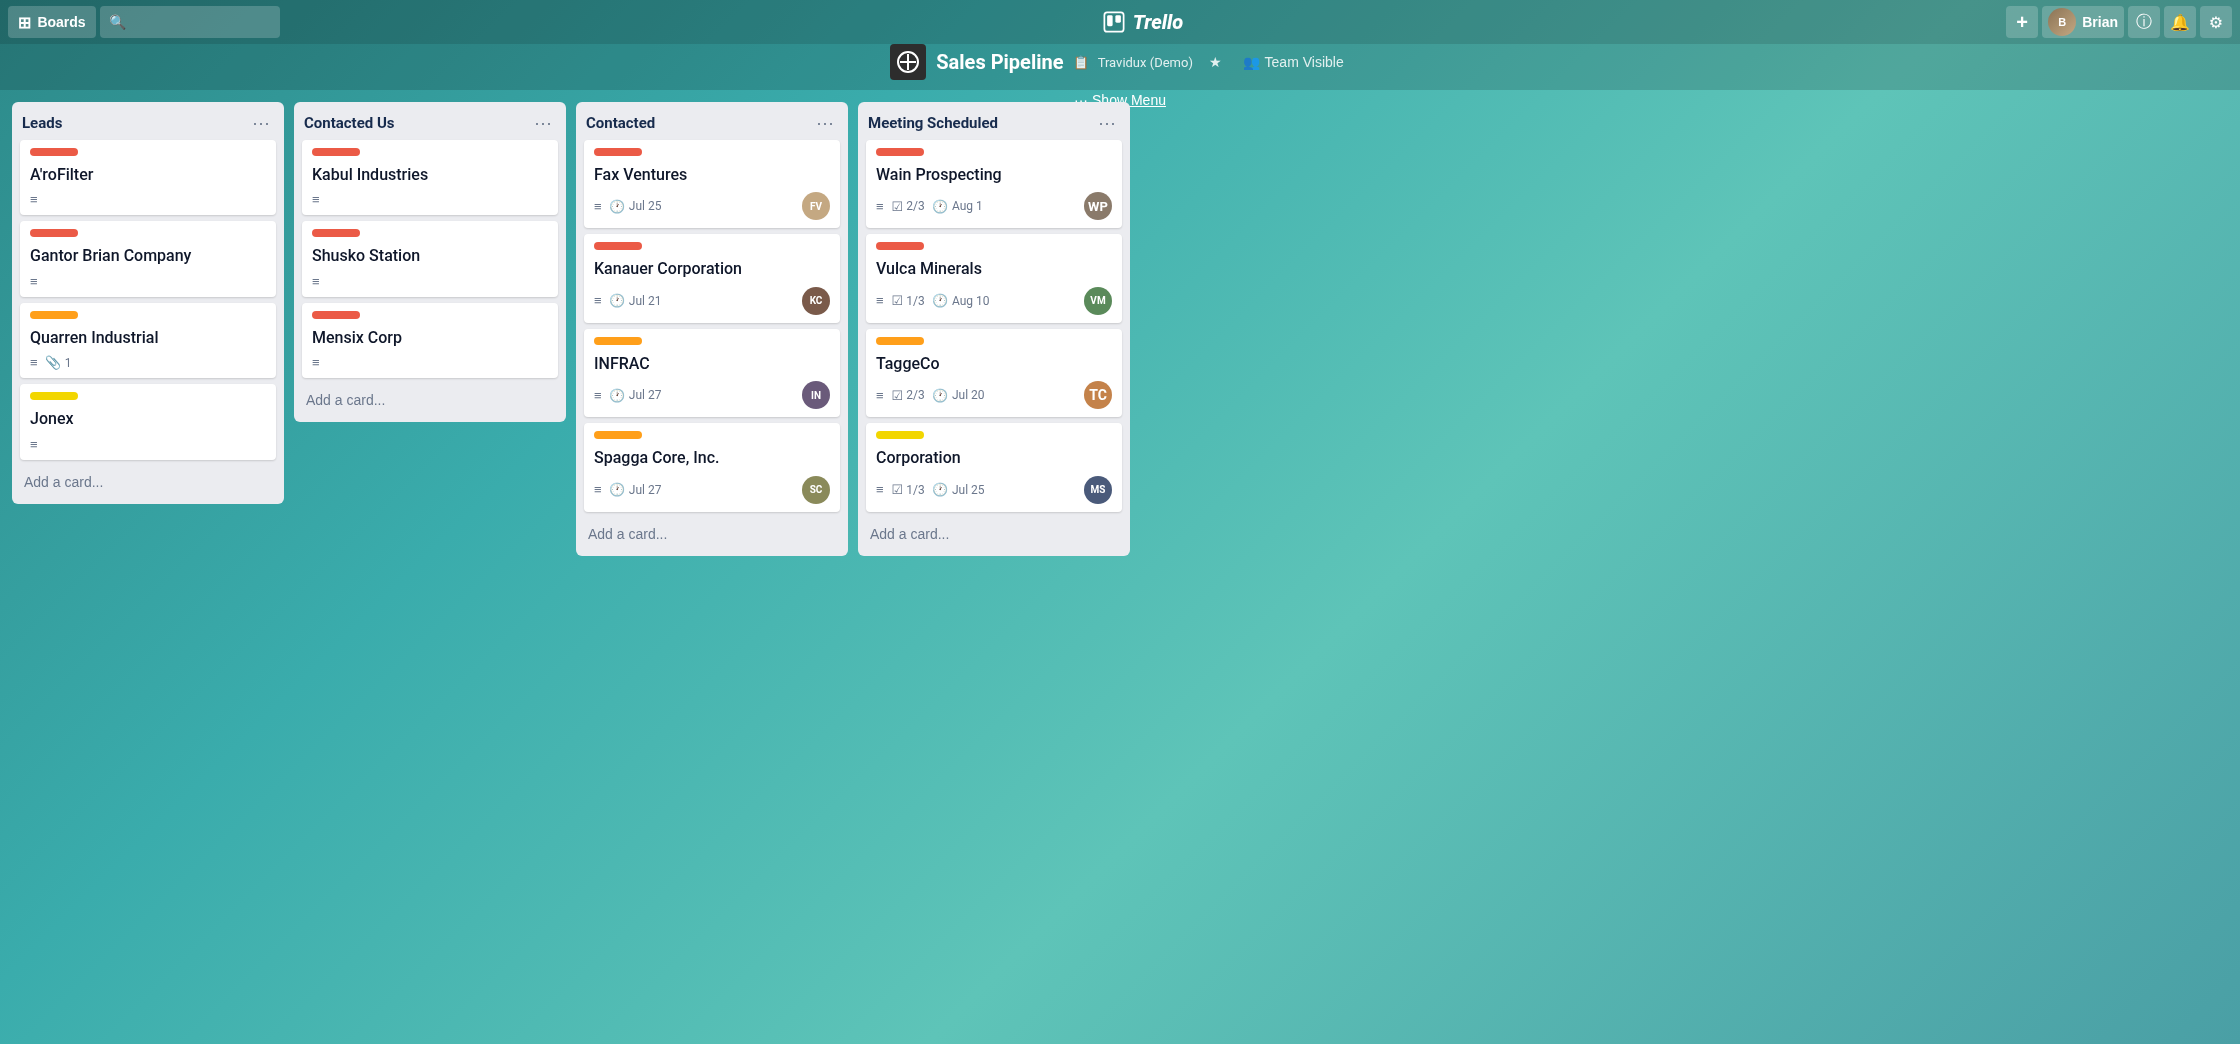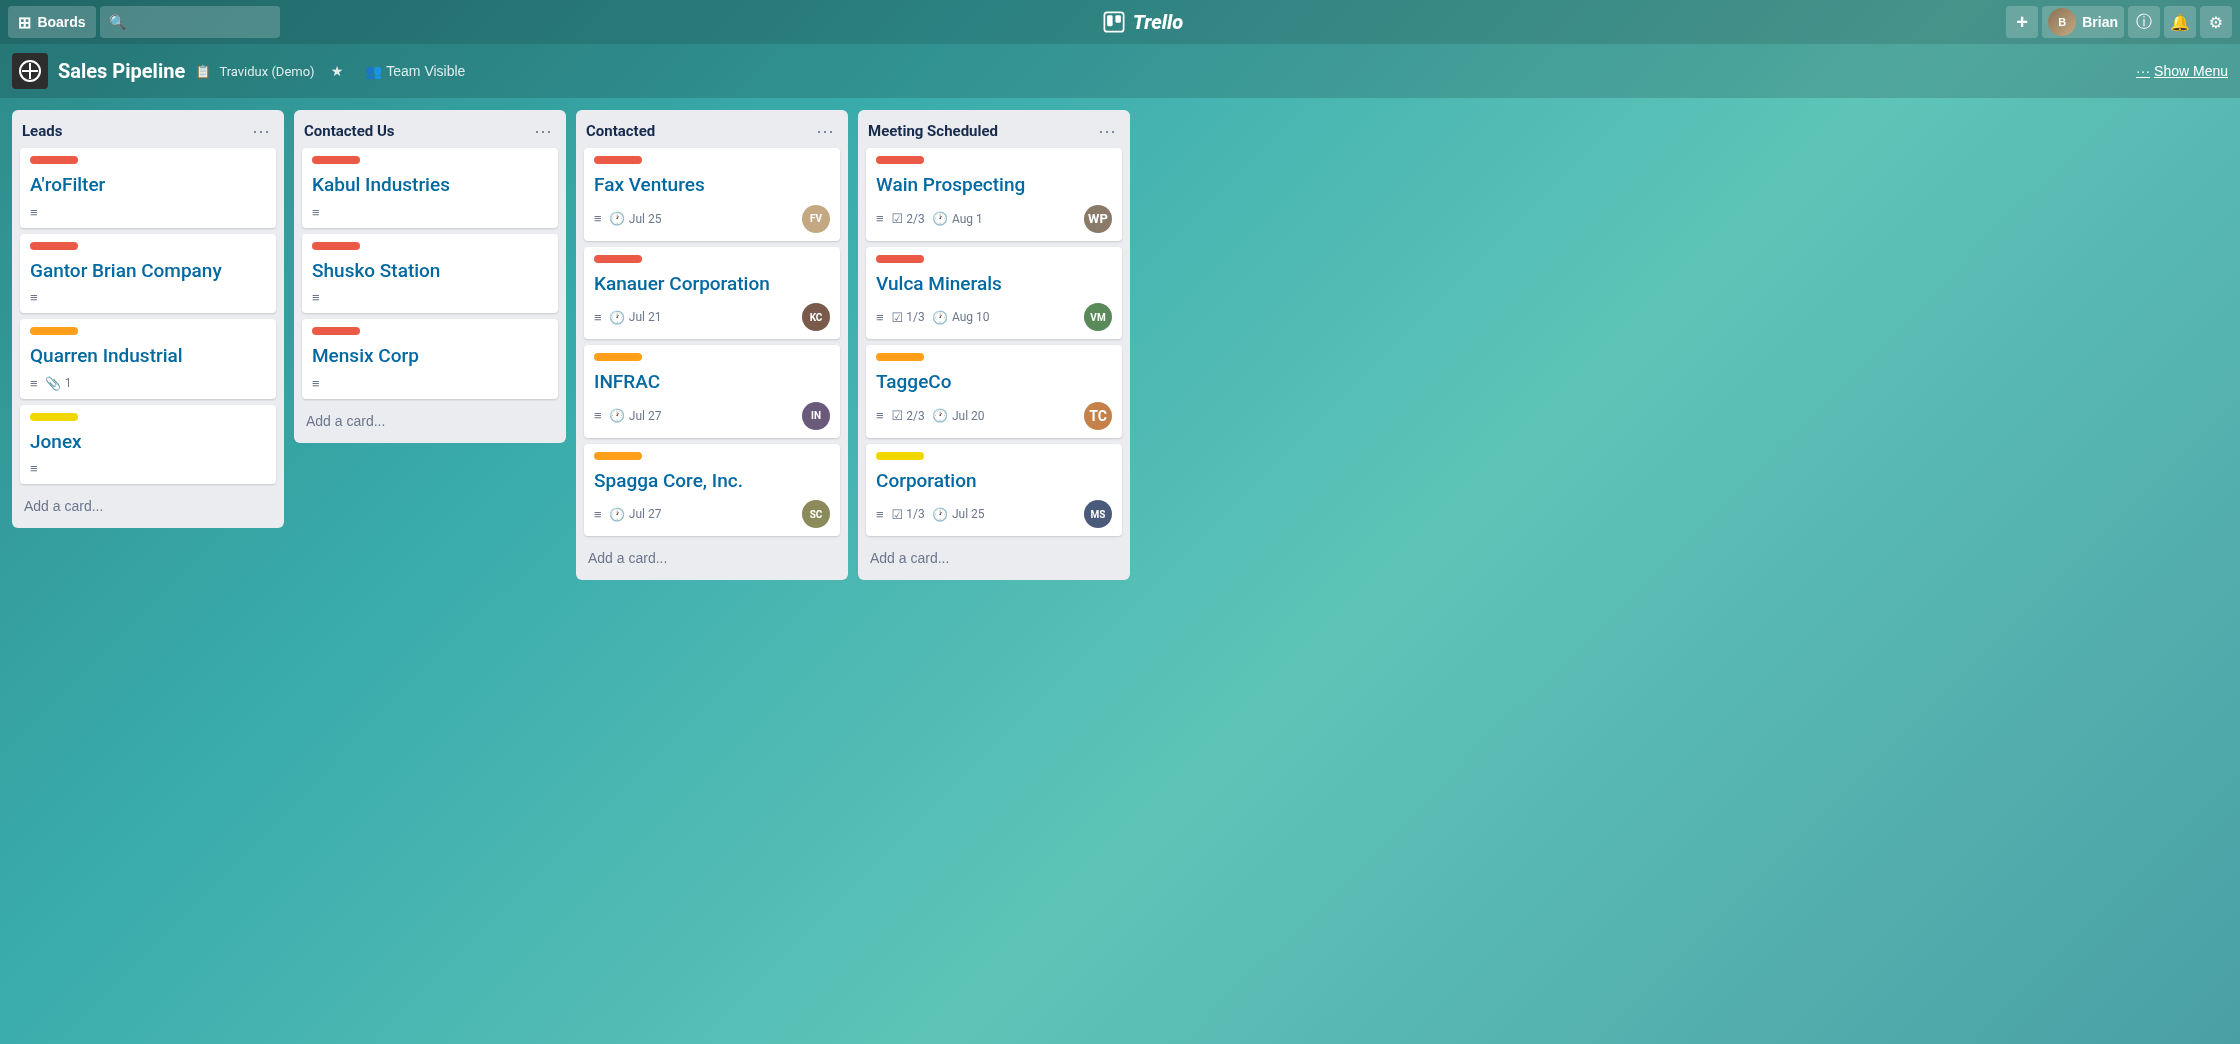--- a/index.html
+++ b/index.html
@@ -93,25 +93,26 @@
       font-size: 14px;
       display: flex;
       align-items: center;
       gap: 6px;
       cursor: pointer;
     }
 
     
     .board-header {
       background: rgba(0,0,0,0.15);
-      height: 54px;
+      height: 46px;
       display: flex;
       align-items: center;
       padding: 0 12px;
       gap: 12px;
+      flex-direction: column;
     }
     .board-title-area {
       display: flex;
       align-items: center;
       gap: 10px;
       flex: 1;
     }
     .board-logo {
       width: 36px;
       height: 36px;
@@ -213,22 +214,22 @@
     .card-label {
       height: 8px;
       border-radius: 4px;
       width: 48px;
       margin-bottom: 8px;
     }
     .label-red { background: #eb5a46; }
     .label-orange { background: #ff9f1a; }
     .label-yellow { background: #f2d600; }
     .card-title {
-      font-size: 19px;
-      color: #0369a1;
+      font-size: 16px;
+      color: #0f172a;
       font-weight: 500;
       margin-bottom: 6px;
       line-height: 1.4;
     }
     .card-footer {
       display: flex;
       align-items: center;
       justify-content: space-between;
       margin-top: 4px;
     }

